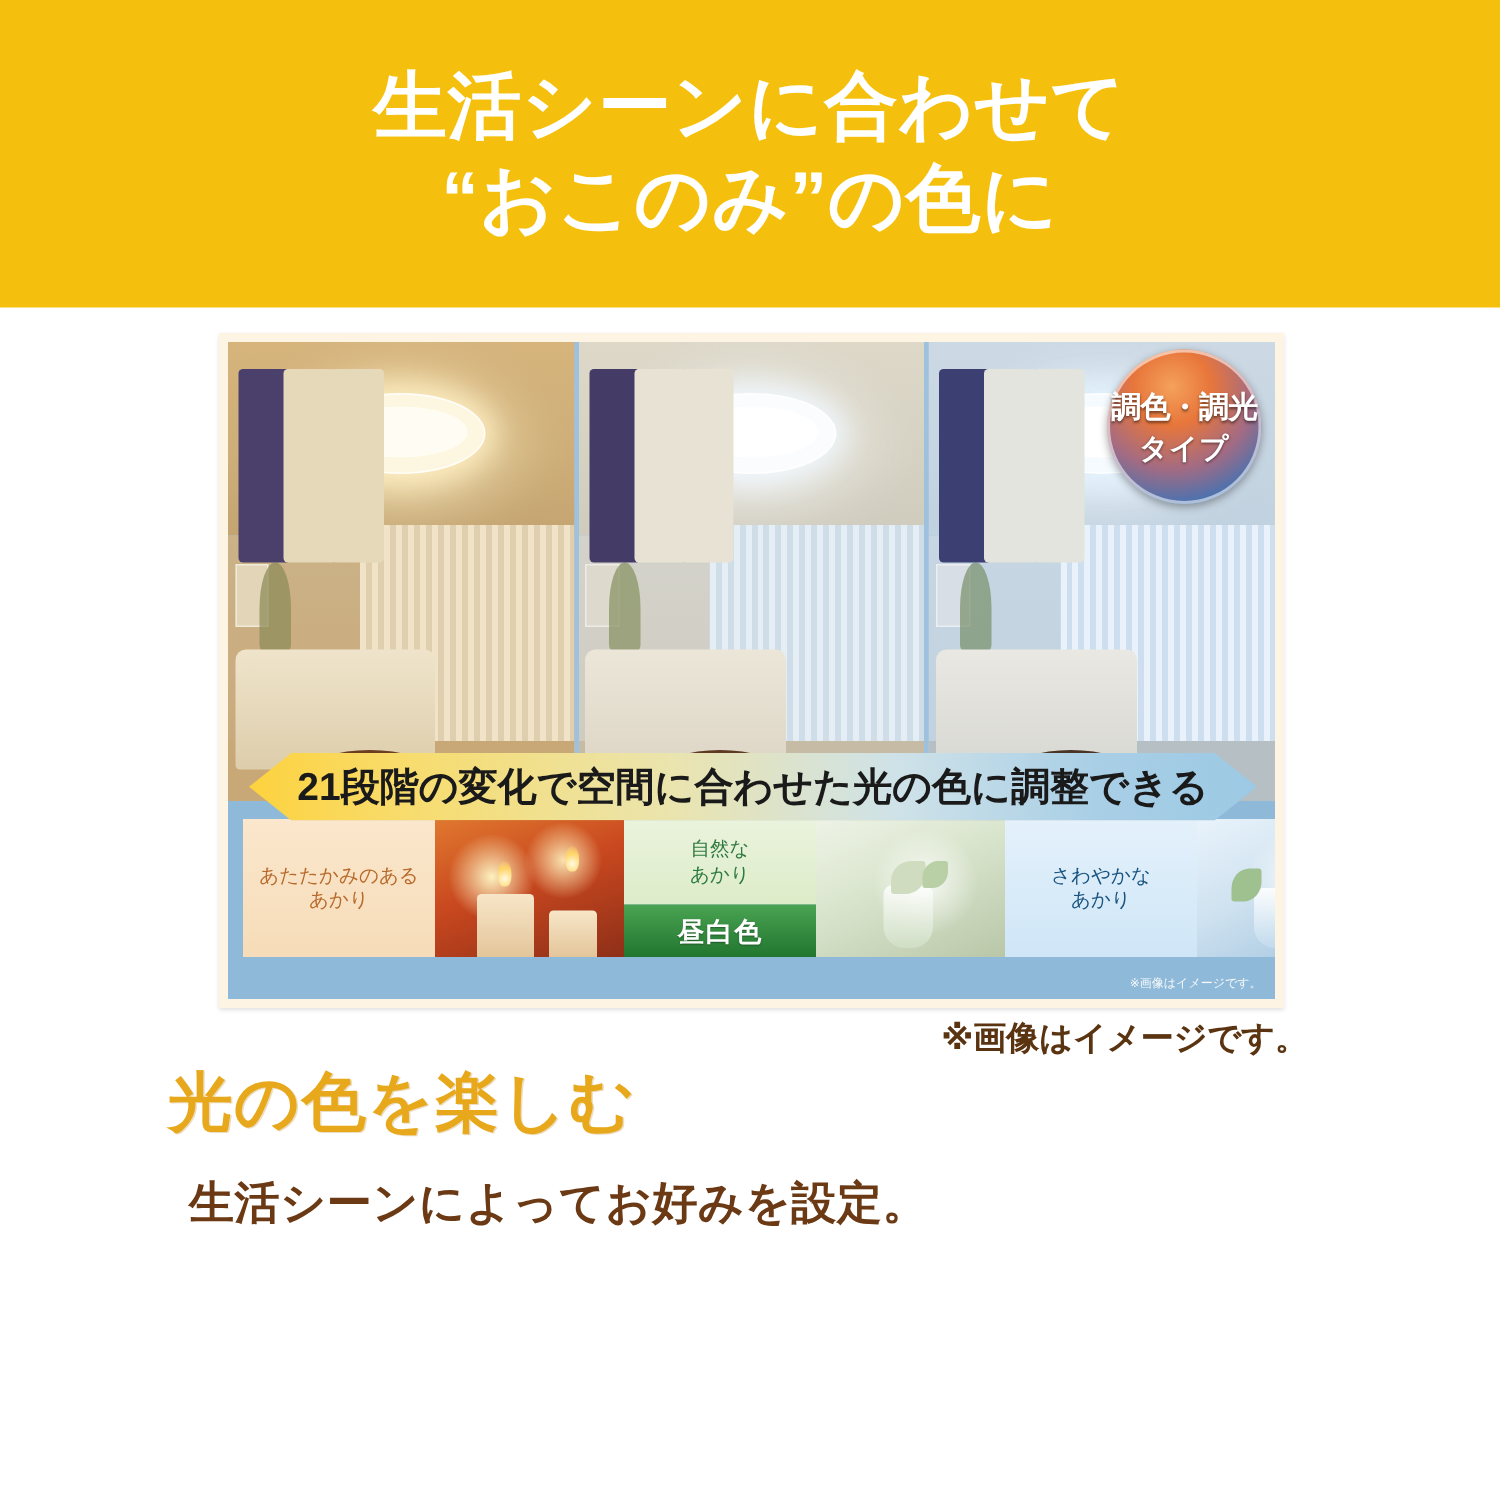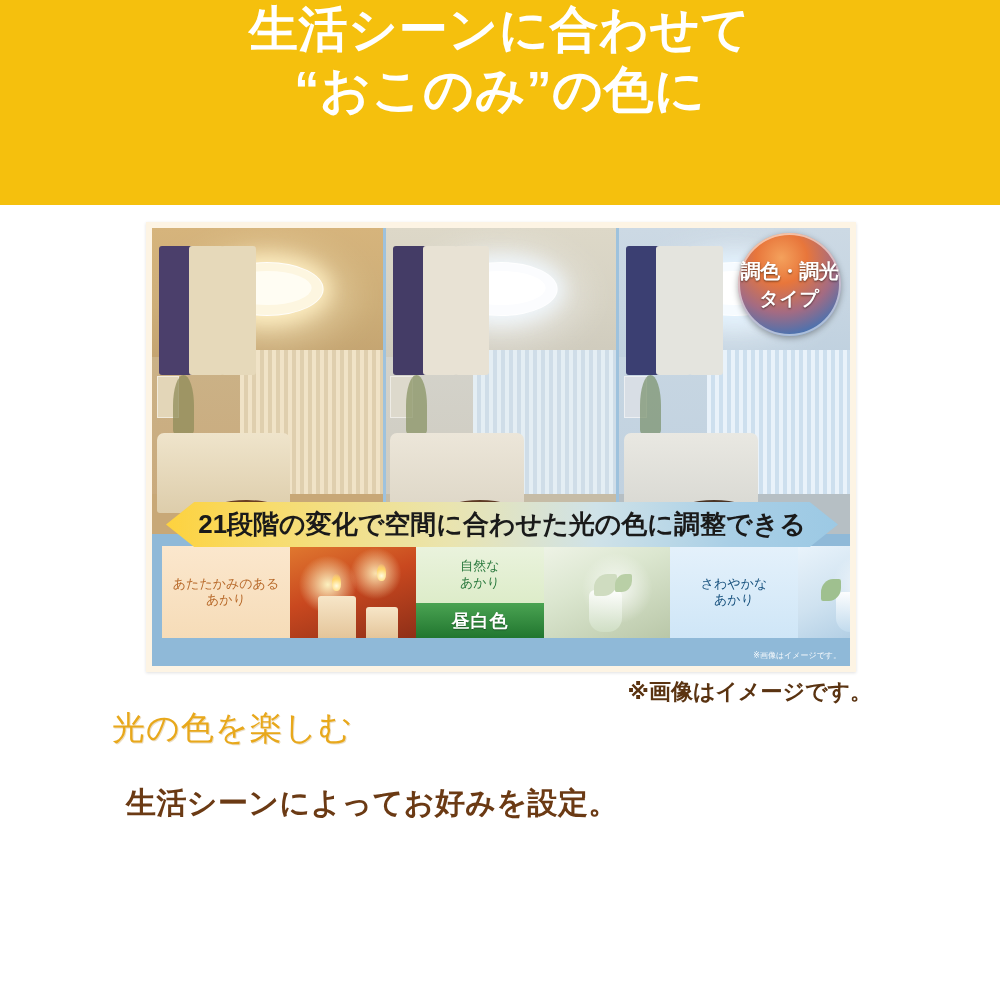--- a/index.html
+++ b/index.html
@@ -19,20 +19,21 @@
   .header-band {
     position: absolute;
     left: 0;
     top: 0;
     width: 1000px;
     height: 205px;
     background: #f5c00d;
     display: flex;
     flex-direction: column;
     align-items: center;
+    justify-content: center;
   }
   .header-line {
     color: #ffffff;
     font-weight: bold;
     font-size: 49px;
     line-height: 1.22;
     letter-spacing: 0.5px;
     white-space: nowrap;
     text-align: center;
   }
@@ -396,22 +397,22 @@
     font-size: 22px;
     font-weight: bold;
     white-space: nowrap;
   }
 
   
   .sub-heading {
     position: absolute;
     left: 112px;
     top: 706px;
-    font-size: 33px;
-    font-weight: normal;
+    font-size: 43px;
+    font-weight: bold;
     color: #e8a81b;
     letter-spacing: 1px;
     white-space: nowrap;
     text-shadow: 1px 1px 0 rgba(180,120,10,0.25);
   }
   .body-block {
     position: absolute;
     left: 126px;
     top: 782px;
     color: #6b3a14;

